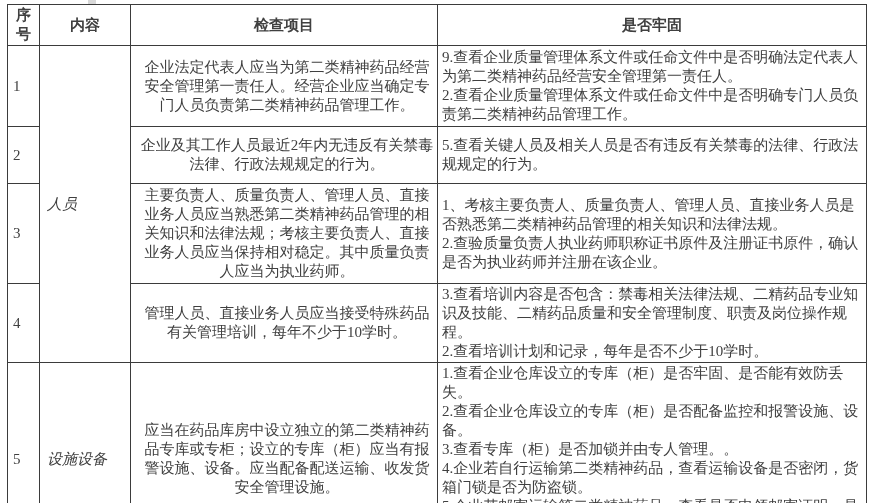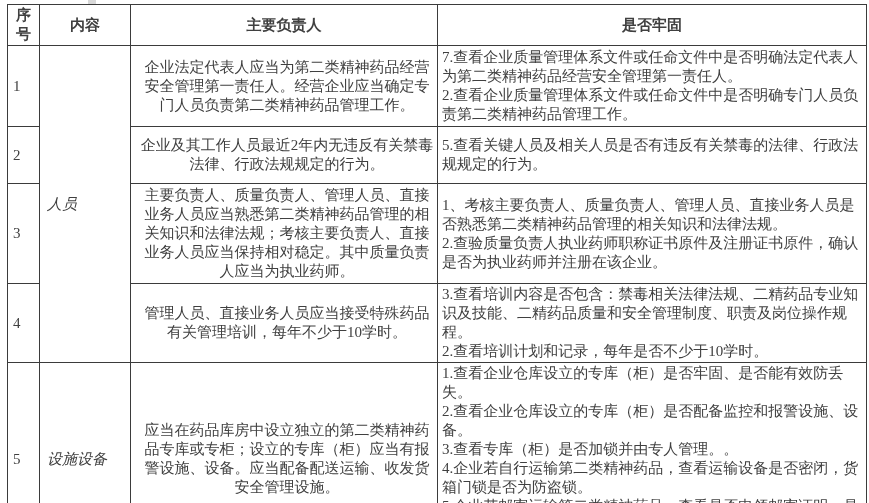--- a/index.html
+++ b/index.html
@@ -83,30 +83,30 @@
     <colgroup>
       <col class="c-no">
       <col class="c-cat">
       <col class="c-item">
       <col class="c-detail">
     </colgroup>
     <thead>
       <tr class="h-row">
         <th>序号</th>
         <th>内容</th>
-        <th>主要负责人</th>
+        <th>检查项目</th>
         <th>是否牢固</th>
       </tr>
     </thead>
     <tbody>
       <tr class="r1">
         <td class="no">1</td>
         <td class="cat" rowspan="4">人员</td>
         <td class="item">企业法定代表人应当为第二类精神药品经营安全管理第一责任人。经营企业应当确定专门人员负责第二类精神药品管理工作。</td>
-        <td class="detail">7.查看企业质量管理体系文件或任命文件中是否明确法定代表人为第二类精神药品经营安全管理第一责任人。
+        <td class="detail">9.查看企业质量管理体系文件或任命文件中是否明确法定代表人为第二类精神药品经营安全管理第一责任人。
 2.查看企业质量管理体系文件或任命文件中是否明确专门人员负责第二类精神药品管理工作。</td>
       </tr>
       <tr class="r2">
         <td class="no">2</td>
         <td class="item">企业及其工作人员最近2年内无违反有关禁毒法律、行政法规规定的行为。</td>
         <td class="detail">5.查看关键人员及相关人员是否有违反有关禁毒的法律、行政法规规定的行为。</td>
       </tr>
       <tr class="r3">
         <td class="no">3</td>
         <td class="item">主要负责人、质量负责人、管理人员、直接业务人员应当熟悉第二类精神药品管理的相关知识和法律法规；考核主要负责人、直接业务人员应当保持相对稳定。其中质量负责人应当为执业药师。</td>

